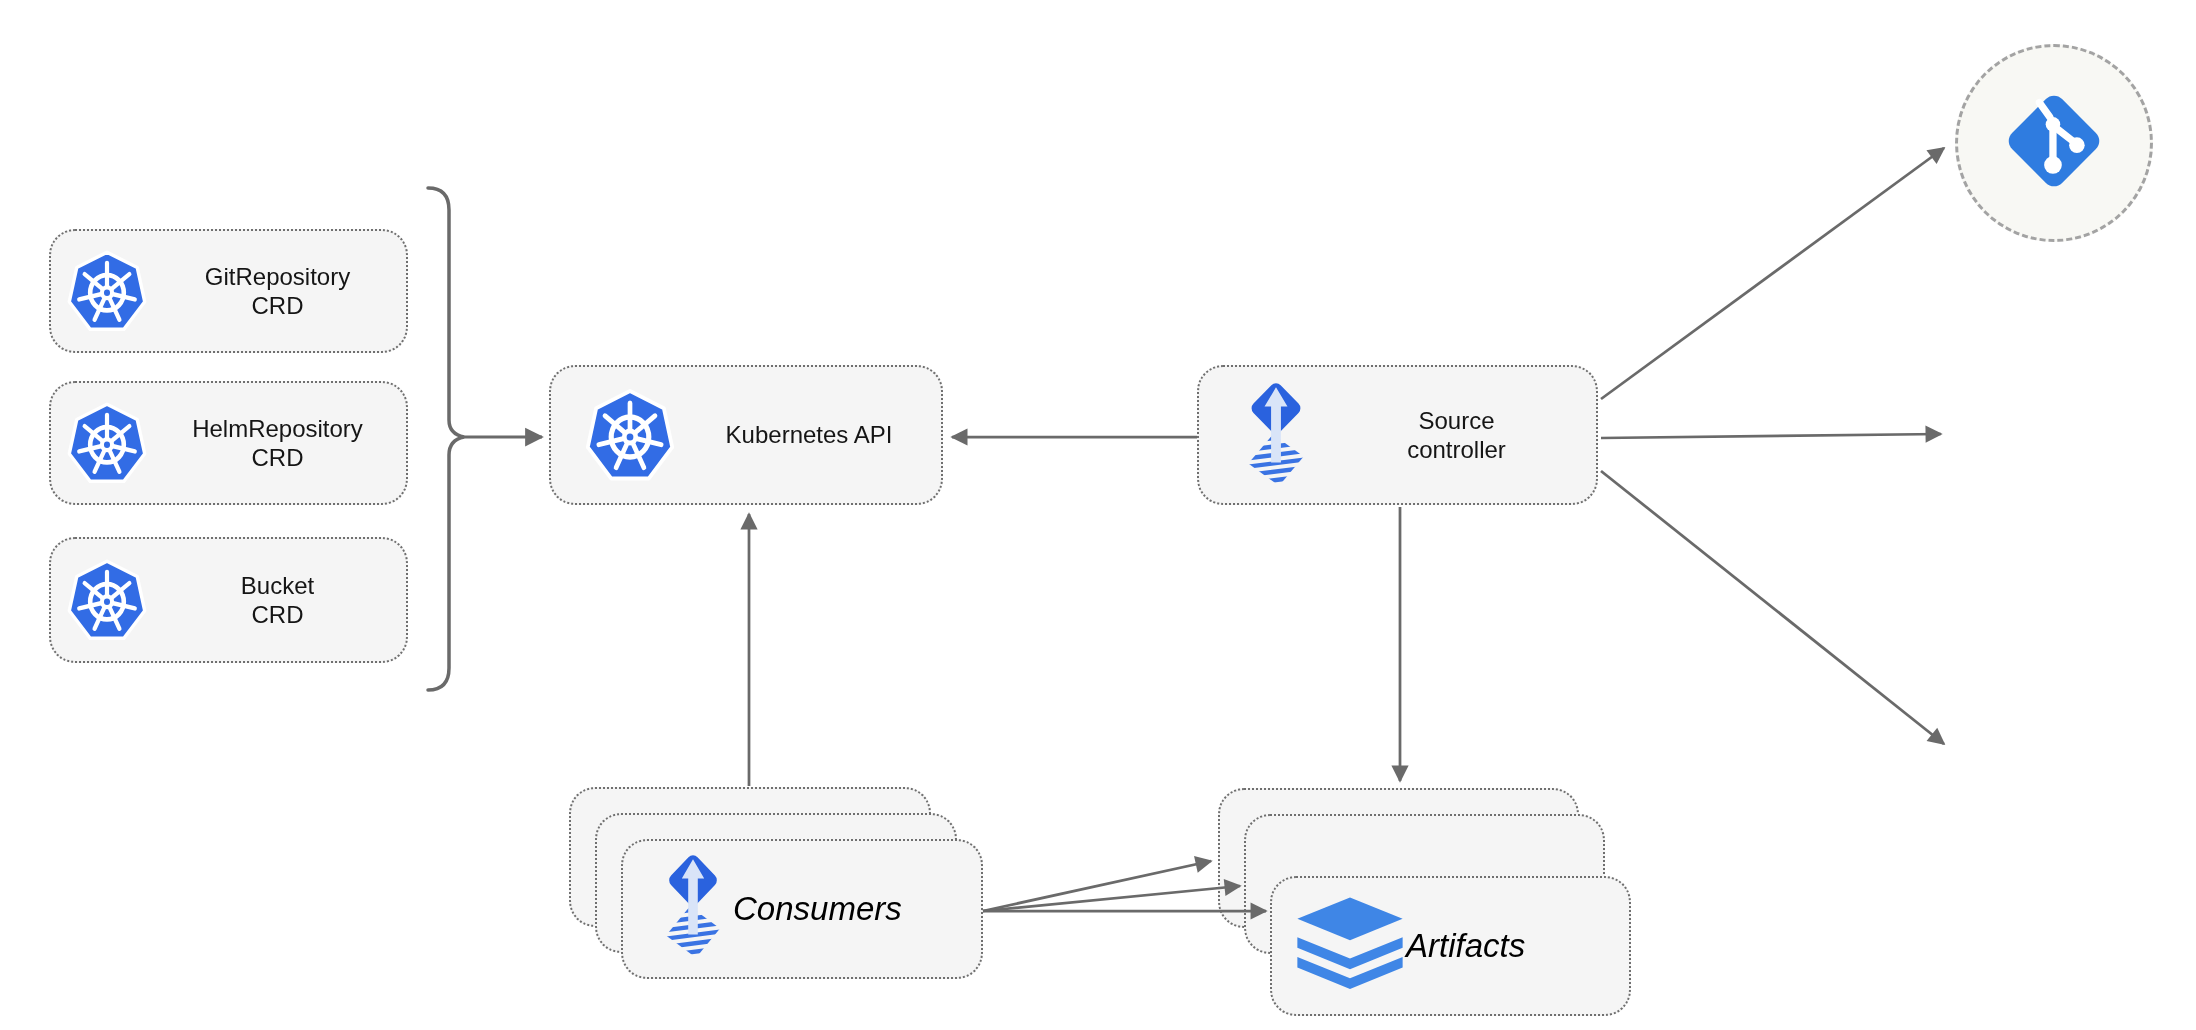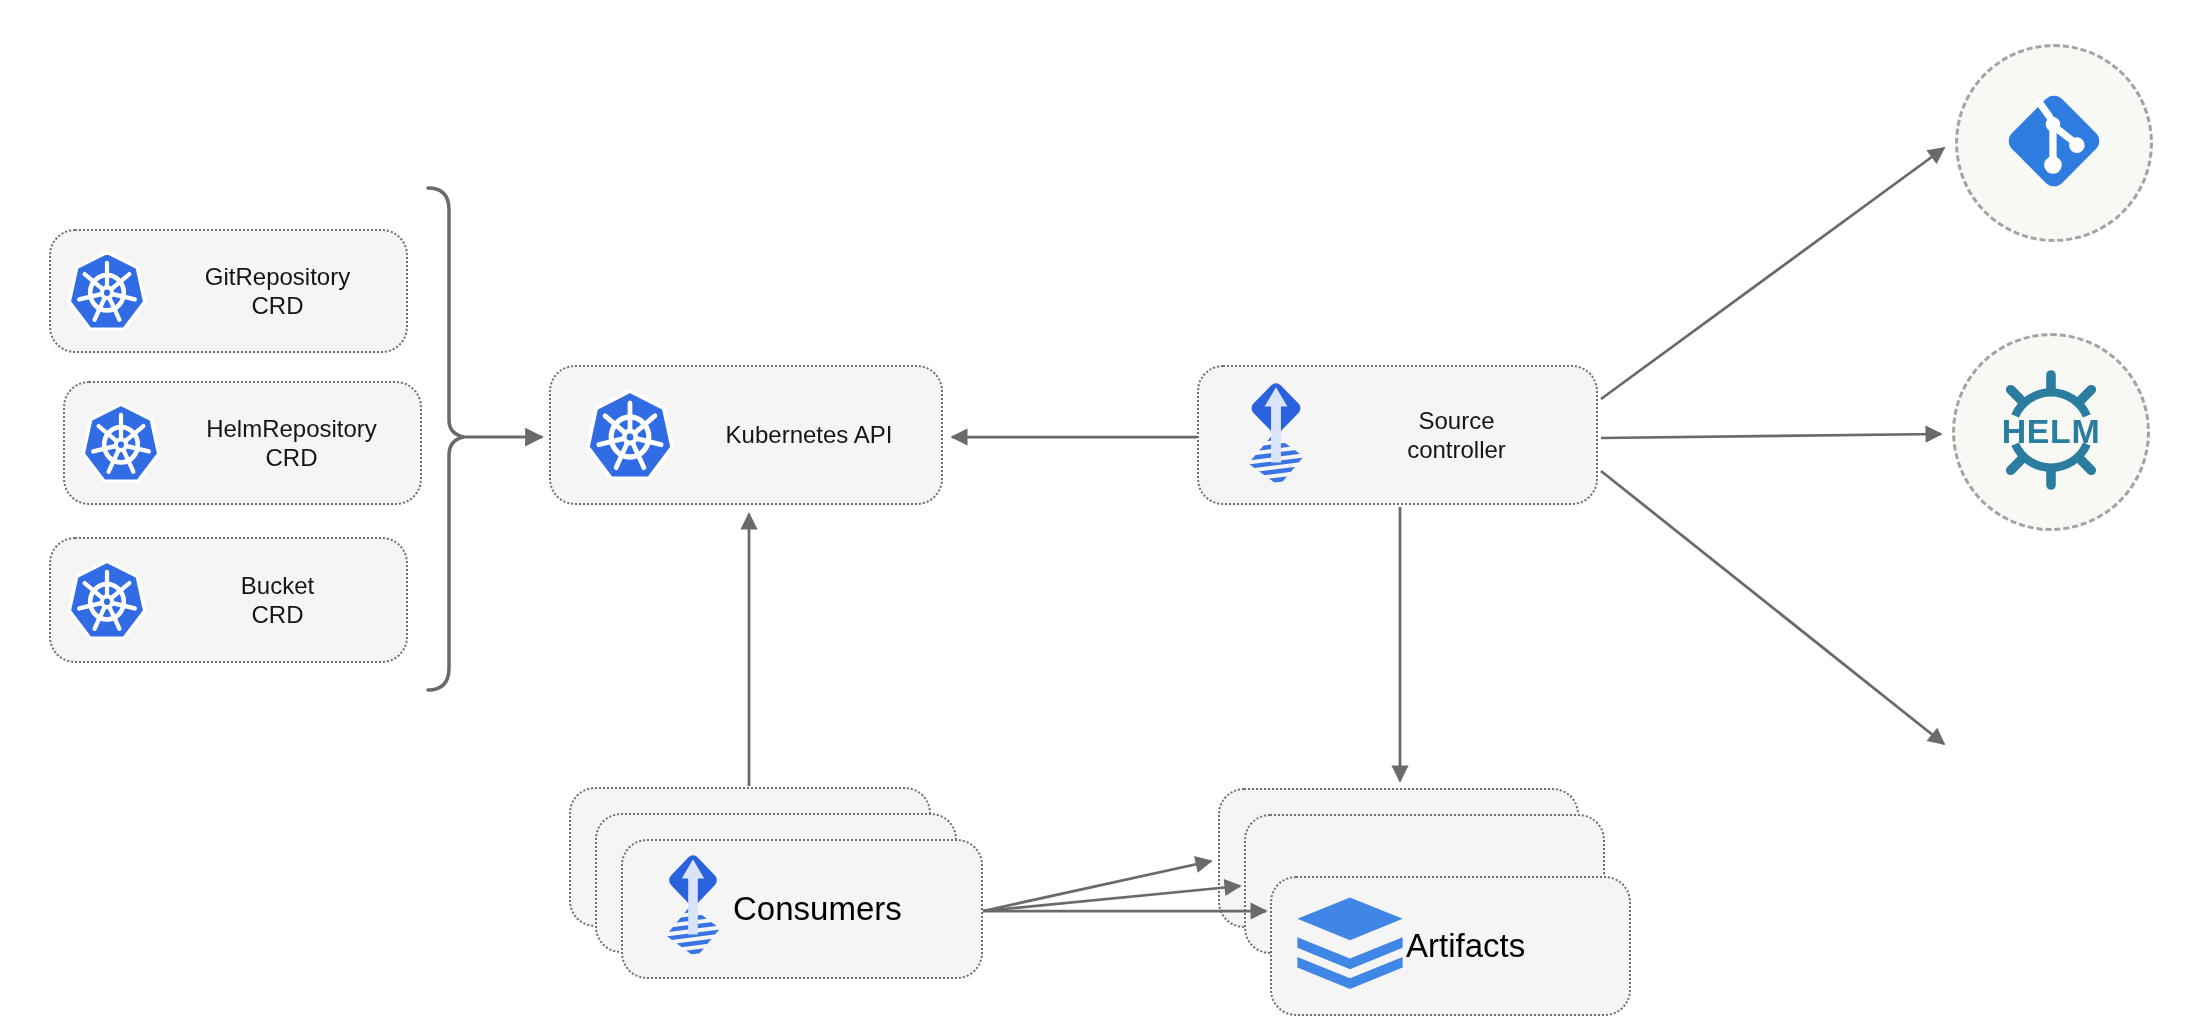--- a/index.html
+++ b/index.html
@@ -5,21 +5,21 @@
   html,body{margin:0;padding:0;background:#fff;}
   body{font-family:"Liberation Sans", sans-serif;}
   .canvas{position:relative;width:2196px;height:1030px;background:var(--canvas-bg,#fff);overflow:hidden;}
   .node{position:absolute;box-sizing:border-box;background:var(--box-fill);border:2px dotted var(--box-border);
         border-radius:26px;display:flex;align-items:center;}
   .node .icon{flex:0 0 auto;display:flex;align-items:center;justify-content:center;}
   .node .label{flex:1 1 auto;text-align:center;color:var(--text);font-size:24px;line-height:1.22;font-weight:400;}
   .biglabel{font-size:33px;}
   .stackbox{position:absolute;box-sizing:border-box;background:var(--box-fill);border:2px dotted var(--box-border);
         border-radius:26px;}
-  .front{display:flex;align-items:center;}
+  .front{display:flex;align-items:center;font-style:italic;}
   .circle{position:absolute;box-sizing:border-box;width:198px;height:198px;border-radius:50%;
         background:var(--circle-fill);border:3px dashed var(--circle-border);
         display:flex;align-items:center;justify-content:center;}
   .connectors{position:absolute;left:0;top:0;pointer-events:none;z-index:5;}
   .boxes{position:absolute;left:0;top:0;width:100%;height:100%;z-index:1;}
   svg text{font-family:"Liberation Sans", sans-serif;}
 </style>
 </head>
 <body>
 
@@ -75,21 +75,21 @@
       <span class="icon" style="margin-left:14px;">
         <svg width="84" height="88" viewBox="0 0 100 100" preserveAspectRatio="none">
             <use href="#sym-k8s"></use>
           </svg>
       </span>
       <span class="label">
         <span>GitRepository</span><br><span>CRD</span>
       </span>
     </div>
 
-    <div class="node" style="left:63px;top:381px;width:359px;height:124px;">
+    <div class="node" style="left:49px;top:381px;width:359px;height:124px;">
       <span class="icon" style="margin-left:14px;">
         <svg width="84" height="88" viewBox="0 0 100 100" preserveAspectRatio="none">
             <use href="#sym-k8s"></use>
           </svg>
       </span>
       <span class="label">
         <span>HelmRepository</span><br><span>CRD</span>
       </span>
     </div>
 
@@ -161,39 +161,20 @@
           </g>
           <g fill="#ffffff">
             <circle cx="49" cy="34" r="7"></circle>
             <circle cx="72" cy="54" r="7.5"></circle>
             <circle cx="49" cy="73" r="8.5"></circle>
           </g>
         </svg>
       </span>
     </div>
 
-    <div class="circle" style="left:1952px;top:333px;">
-      <span>
-        <svg width="128" height="128" viewBox="0 0 100 100">
-          <g stroke="var(--helm-teal)" fill="none">
-            <path d="M22,39 A30.5,30.5 0 0 1 78,39" stroke-width="6.5"></path>
-            <path d="M22,61 A30.5,30.5 0 0 0 78,61" stroke-width="6.5"></path>
-            <g stroke-width="7.5" stroke-linecap="round">
-              <line x1="50" y1="19.5" x2="50" y2="7"></line>
-              <line x1="28" y1="28" x2="18.5" y2="18.5"></line>
-              <line x1="72" y1="28" x2="81.5" y2="18.5"></line>
-              <line x1="50" y1="80.5" x2="50" y2="93"></line>
-              <line x1="28" y1="72" x2="18.5" y2="81.5"></line>
-              <line x1="72" y1="72" x2="81.5" y2="81.5"></line>
-            </g>
-          </g>
-          <text x="50" y="60.5" text-anchor="middle" font-size="26.5" font-weight="bold" letter-spacing="0.5" fill="var(--helm-teal)">HELM</text>
-        </svg>
-      </span>
-    </div>
 
 
   </div>
 
   <svg class="connectors" width="2196" height="1030" viewBox="0 0 2196 1030">
     <defs>
       <marker id="arrow" viewBox="0 0 12 12" refX="10" refY="6" markerWidth="7.5" markerHeight="7.5" orient="auto-start-reverse">
         <path d="M1,1 L11,6 L1,11 Z" fill="var(--line)"></path>
       </marker>
     </defs>

